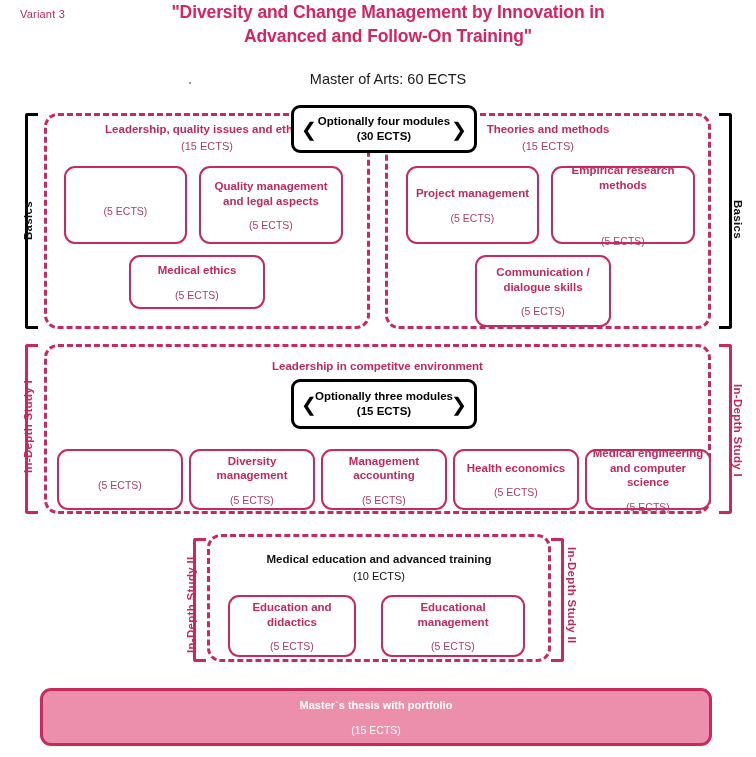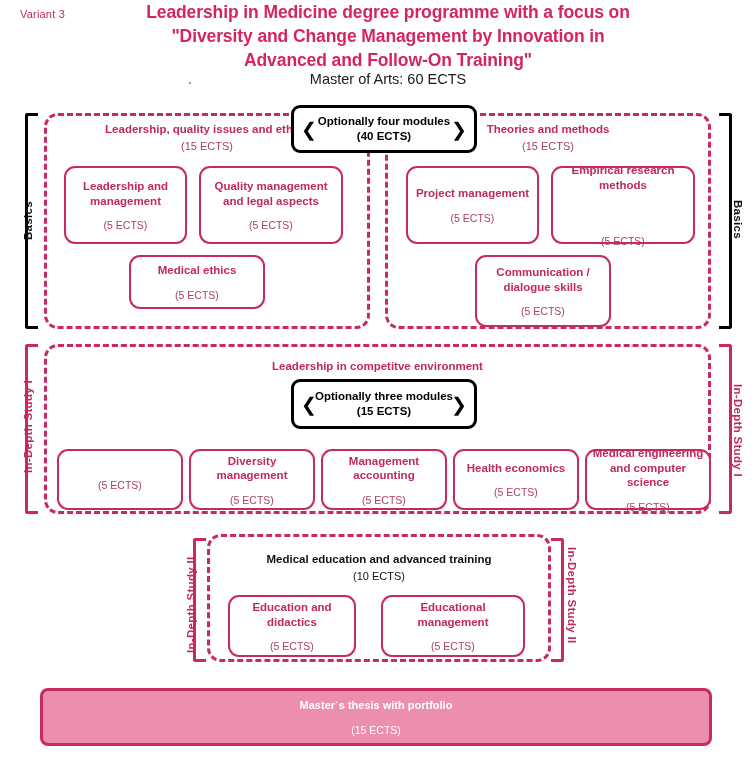--- a/index.html
+++ b/index.html
@@ -125,41 +125,39 @@
   .thesis .tects{color:#fff;font-weight:400;font-size:10.5px;margin-top:13px;}
 </style>
 </head>
 <body>
 
 <div class="stage">
 
   <div class="variant">Variant 3</div>
 
   <div class="title">
-    <div>Leadership in Medicine degree programme with a focus on</div>
     <div>"Diversity and Change Management by Innovation in</div>
     <div>Advanced and Follow-On Training"</div>
   </div>
   <div class="subtitle">Master of Arts: 60 ECTS</div>
   <div class="tinydot"></div>
 
   <div class="bracket left black" style="left:25px;top:113px;width:13px;height:216px;"></div>
   <div class="sidelabel black rot-left" style="left:22px;top:240px;">Basics</div>
 
   <div class="bracket right black" style="left:719px;top:113px;width:13px;height:216px;"></div>
   <div class="sidelabel black rot-right" style="left:744px;top:200px;">Basics</div>
 
   <div class="dashbox" style="left:44px;top:113px;width:326px;height:216px;"></div>
   <div class="grouphead" style="left:52px;top:122px;width:310px;">
     <span>Leadership, quality issues and ethics</span>
     <span class="ects">(15 ECTS)</span>
   </div>
 
   <div class="module" style="left:64px;top:166px;width:123px;height:78px;">
-    <div class="mtitle">Leadership and management</div>
     <div class="mects">(5 ECTS)</div>
   </div>
   <div class="module" style="left:199px;top:166px;width:144px;height:78px;">
     <div class="mtitle">Quality management and legal aspects</div>
     <div class="mects">(5 ECTS)</div>
   </div>
   <div class="module" style="left:129px;top:255px;width:136px;height:54px;">
     <div class="mtitle">Medical ethics</div>
     <div class="mects">(5 ECTS)</div>
   </div>
@@ -180,21 +178,21 @@
   </div>
   <div class="module" style="left:475px;top:255px;width:136px;height:72px;">
     <div class="mtitle">Communication / dialogue skills</div>
     <div class="mects">(5 ECTS)</div>
   </div>
 
   <div class="callout" style="left:291px;top:105px;width:186px;height:48px;">
     <span class="arrow left">❮</span>
     <span class="ctext">
       <span>Optionally four modules</span>
-      <span class="sub">(40 ECTS)</span>
+      <span class="sub">(30 ECTS)</span>
     </span>
     <span class="arrow right">❯</span>
   </div>
 
   <div class="bracket left pink" style="left:25px;top:344px;width:13px;height:170px;"></div>
   <div class="sidelabel pink rot-left" style="left:22px;top:473px;">In-Depth Study I</div>
 
   <div class="bracket right pink" style="left:719px;top:344px;width:13px;height:170px;"></div>
   <div class="sidelabel pink rot-right" style="left:744px;top:384px;">In-Depth Study I</div>
 
@@ -244,18 +242,18 @@
 
   <div class="module" style="left:228px;top:595px;width:128px;height:62px;">
     <div class="mtitle">Education and didactics</div>
     <div class="mects">(5 ECTS)</div>
   </div>
   <div class="module" style="left:381px;top:595px;width:144px;height:62px;">
     <div class="mtitle">Educational management</div>
     <div class="mects">(5 ECTS)</div>
   </div>
 
-  <div class="thesis" style="left:40px;top:688px;width:672px;height:58px;border-radius:8px;">
+  <div class="thesis" style="left:40px;top:688px;width:672px;height:58px;">
     <div class="ttitle">Master`s thesis with portfolio</div>
     <div class="tects">(15 ECTS)</div>
   </div>
 
 </div>
 
 </body></html>

